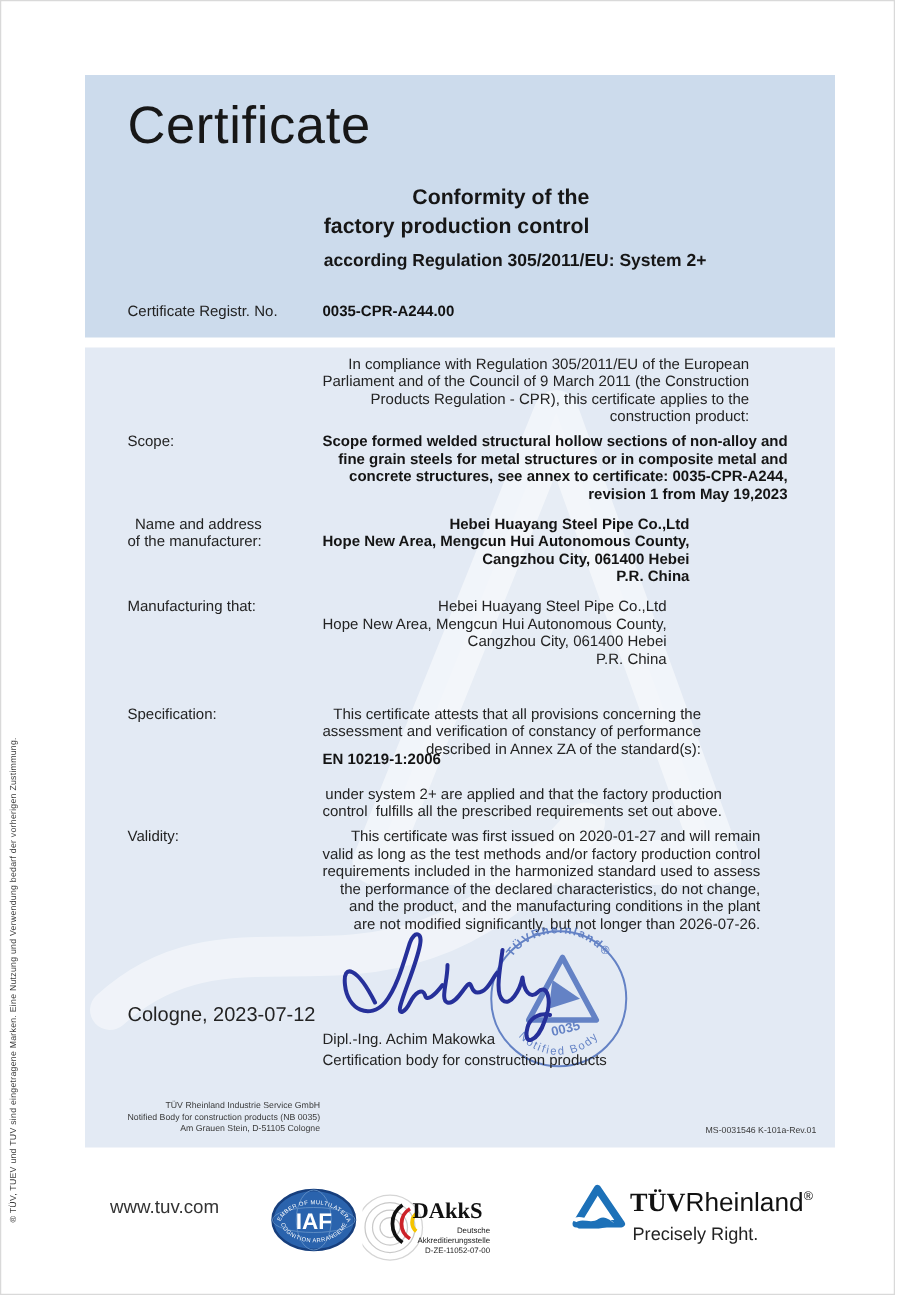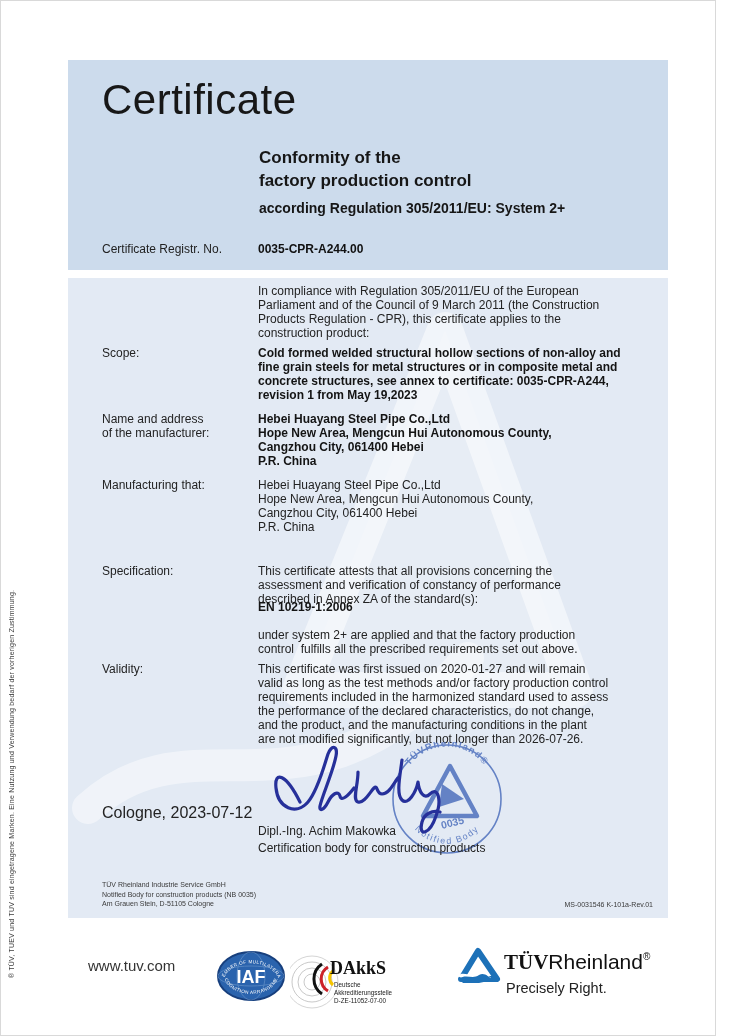--- a/index.html
+++ b/index.html
@@ -18,21 +18,21 @@
   .bg-header{position:absolute;left:68px;top:60px;width:600px;height:210px;background:#ccdbec;}
   .bg-body{position:absolute;left:68px;top:278px;width:600px;height:640px;background:#e3eaf4;}
   .watermark{position:absolute;left:68px;top:278px;pointer-events:none;}
   
   .cert-title{position:absolute;left:102px;top:76px;font-size:42px;letter-spacing:.5px;color:#171717;}
   .subtitle{position:absolute;left:259px;top:146px;font-size:17px;font-weight:bold;line-height:23px;color:#161616;}
   .according{position:absolute;left:259px;top:200px;font-size:14px;font-weight:bold;color:#161616;}
   .reg-label{position:absolute;left:102px;top:242px;font-size:12px;color:#222;}
   .reg-value{position:absolute;left:258px;top:242px;font-size:12px;font-weight:bold;color:#111;}
   
-  .ln{white-space:pre;}
+  .ln{white-space:pre;text-align:right;}
   .blk{position:absolute;font-size:12px;line-height:14px;color:#232323;}
   .lbl{left:102px;}
   .val{left:258px;}
   .bold{font-weight:bold;color:#141414;}
   .t-intro{top:284px;}
   .t-scope{top:346px;}
   .t-manu{top:412px;}
   .t-plant{top:478px;}
   .t-spec{top:564px;}
   .t-std{top:600px;}
@@ -86,21 +86,21 @@
 
   <div class="blk val t-intro">
     <div class="ln">In compliance with Regulation 305/2011/EU of the European</div>
     <div class="ln">Parliament and of the Council of 9 March 2011 (the Construction</div>
     <div class="ln">Products Regulation - CPR), this certificate applies to the</div>
     <div class="ln">construction product:</div>
   </div>
 
   <div class="blk lbl t-scope">Scope:</div>
   <div class="blk val t-scope bold">
-    <div class="ln">Cold formed welded structural hollow sections of non-alloy and</div>
+    <div class="ln">Scope formed welded structural hollow sections of non-alloy and</div>
     <div class="ln">fine grain steels for metal structures or in composite metal and</div>
     <div class="ln">concrete structures, see annex to certificate: 0035-CPR-A244,</div>
     <div class="ln">revision 1 from May 19,2023</div>
   </div>
 
   <div class="blk lbl t-manu">
     <div class="ln">Name and address</div>
     <div class="ln">of the manufacturer:</div>
   </div>
   <div class="blk val t-manu bold">

